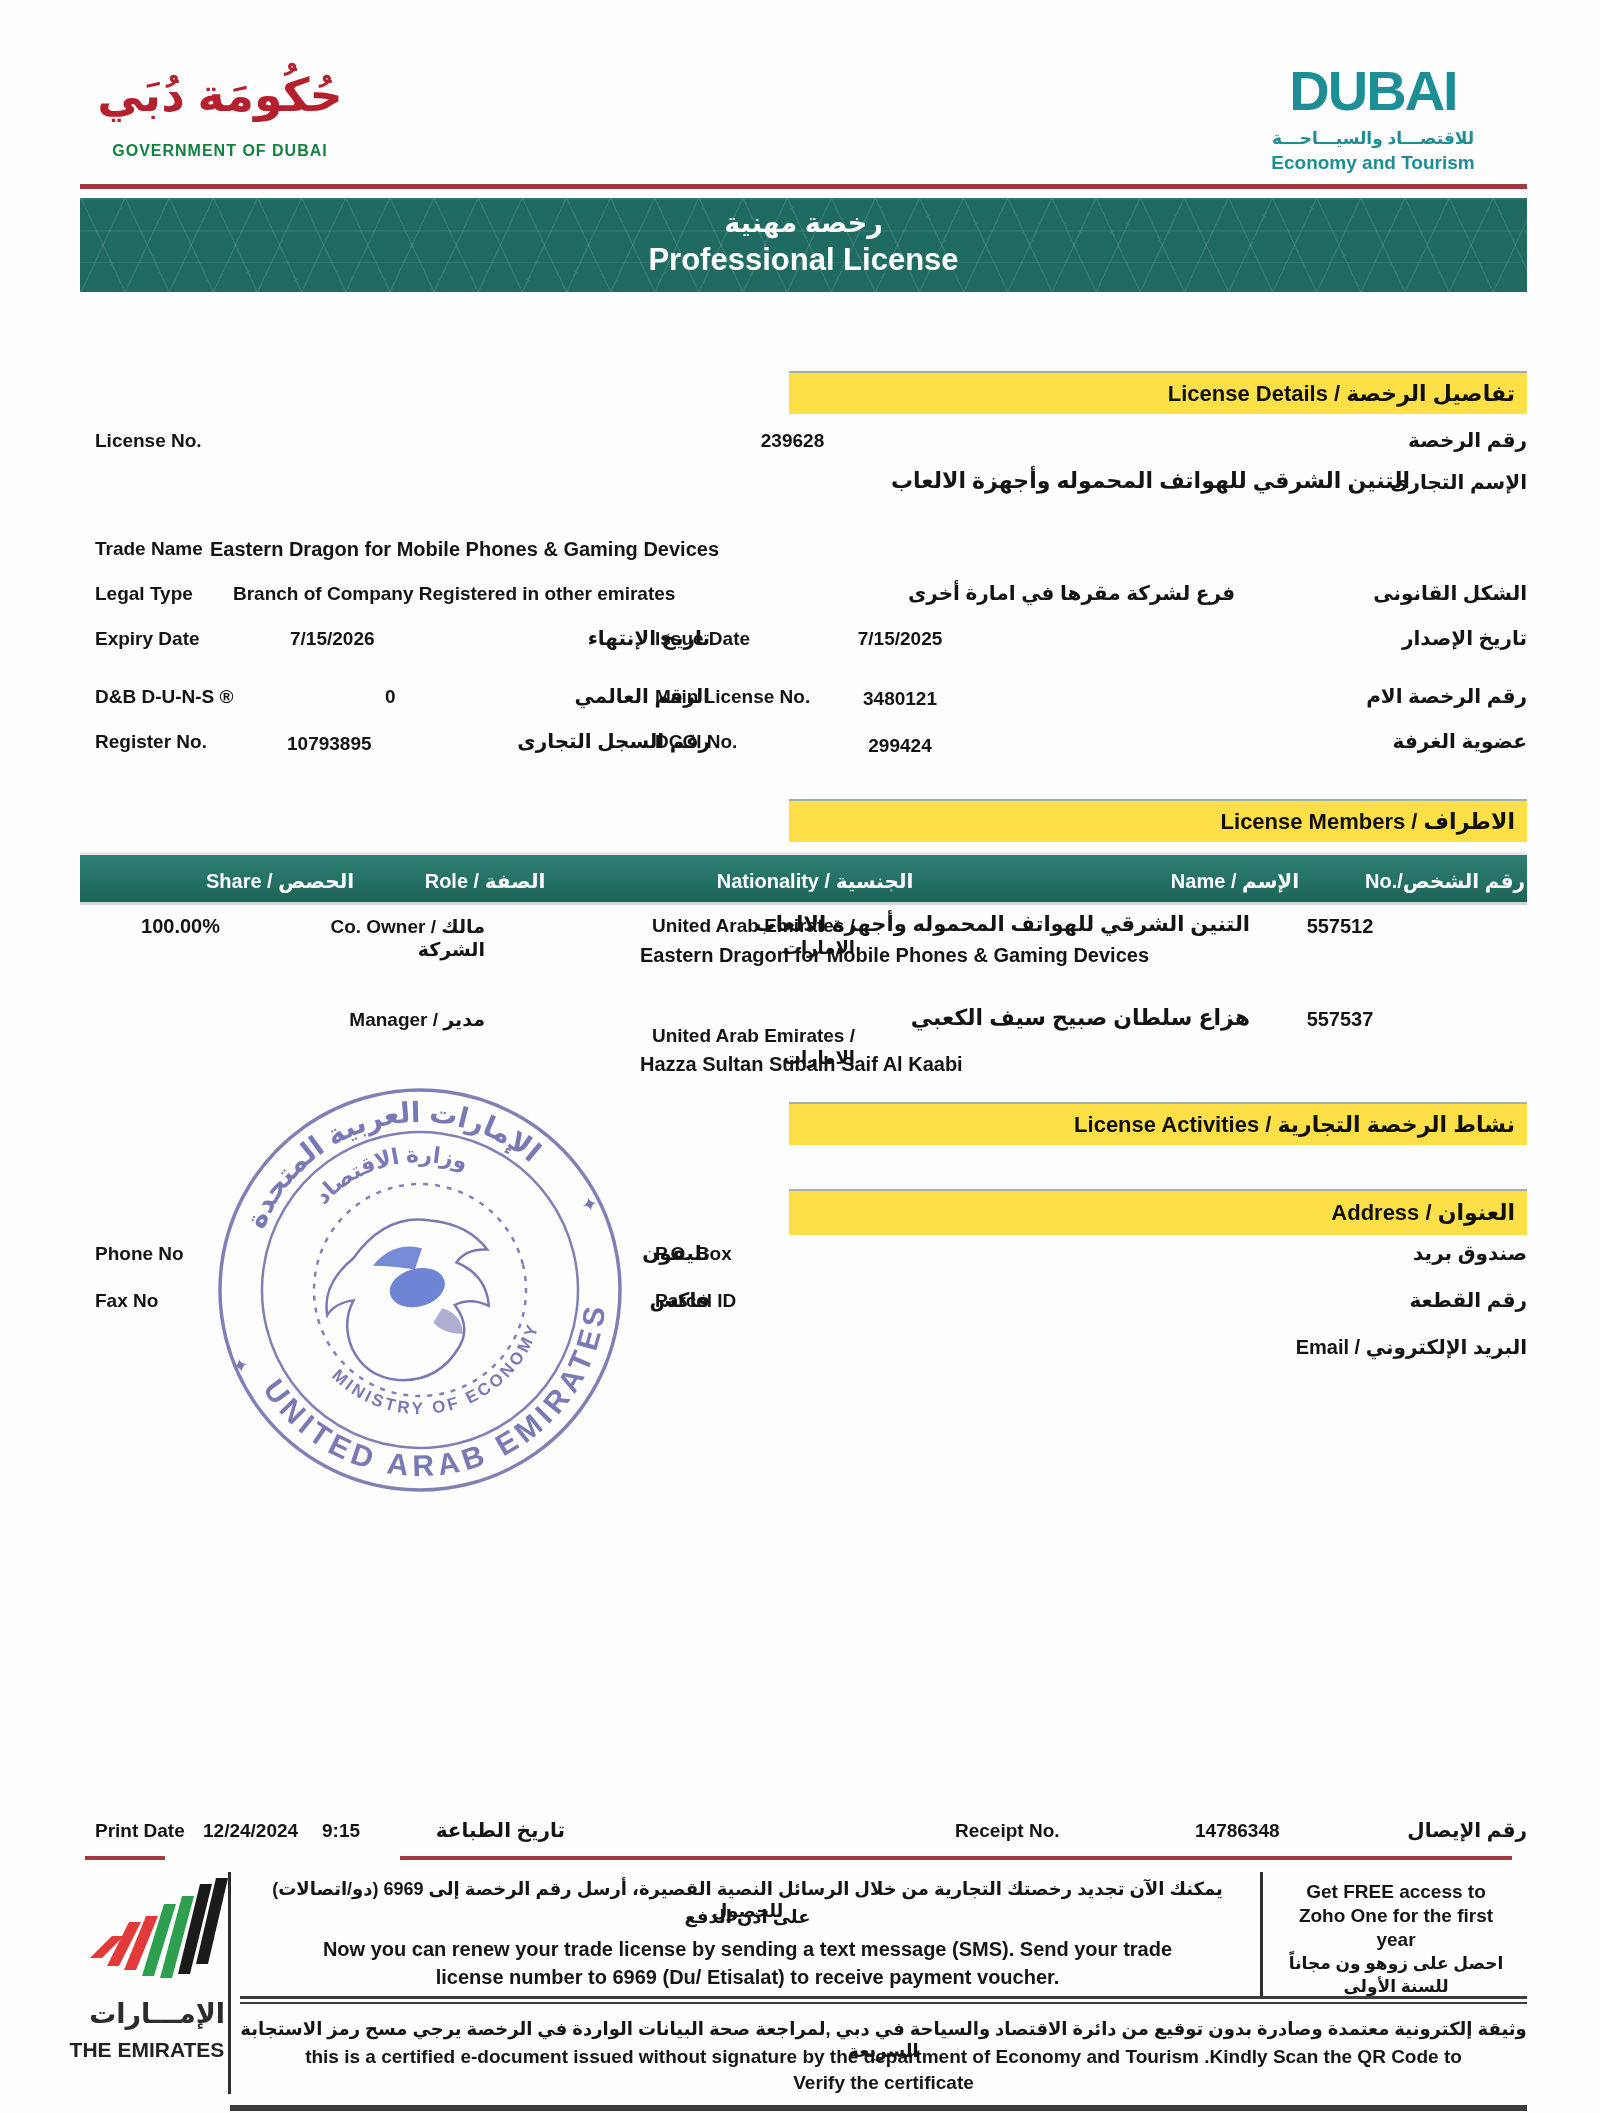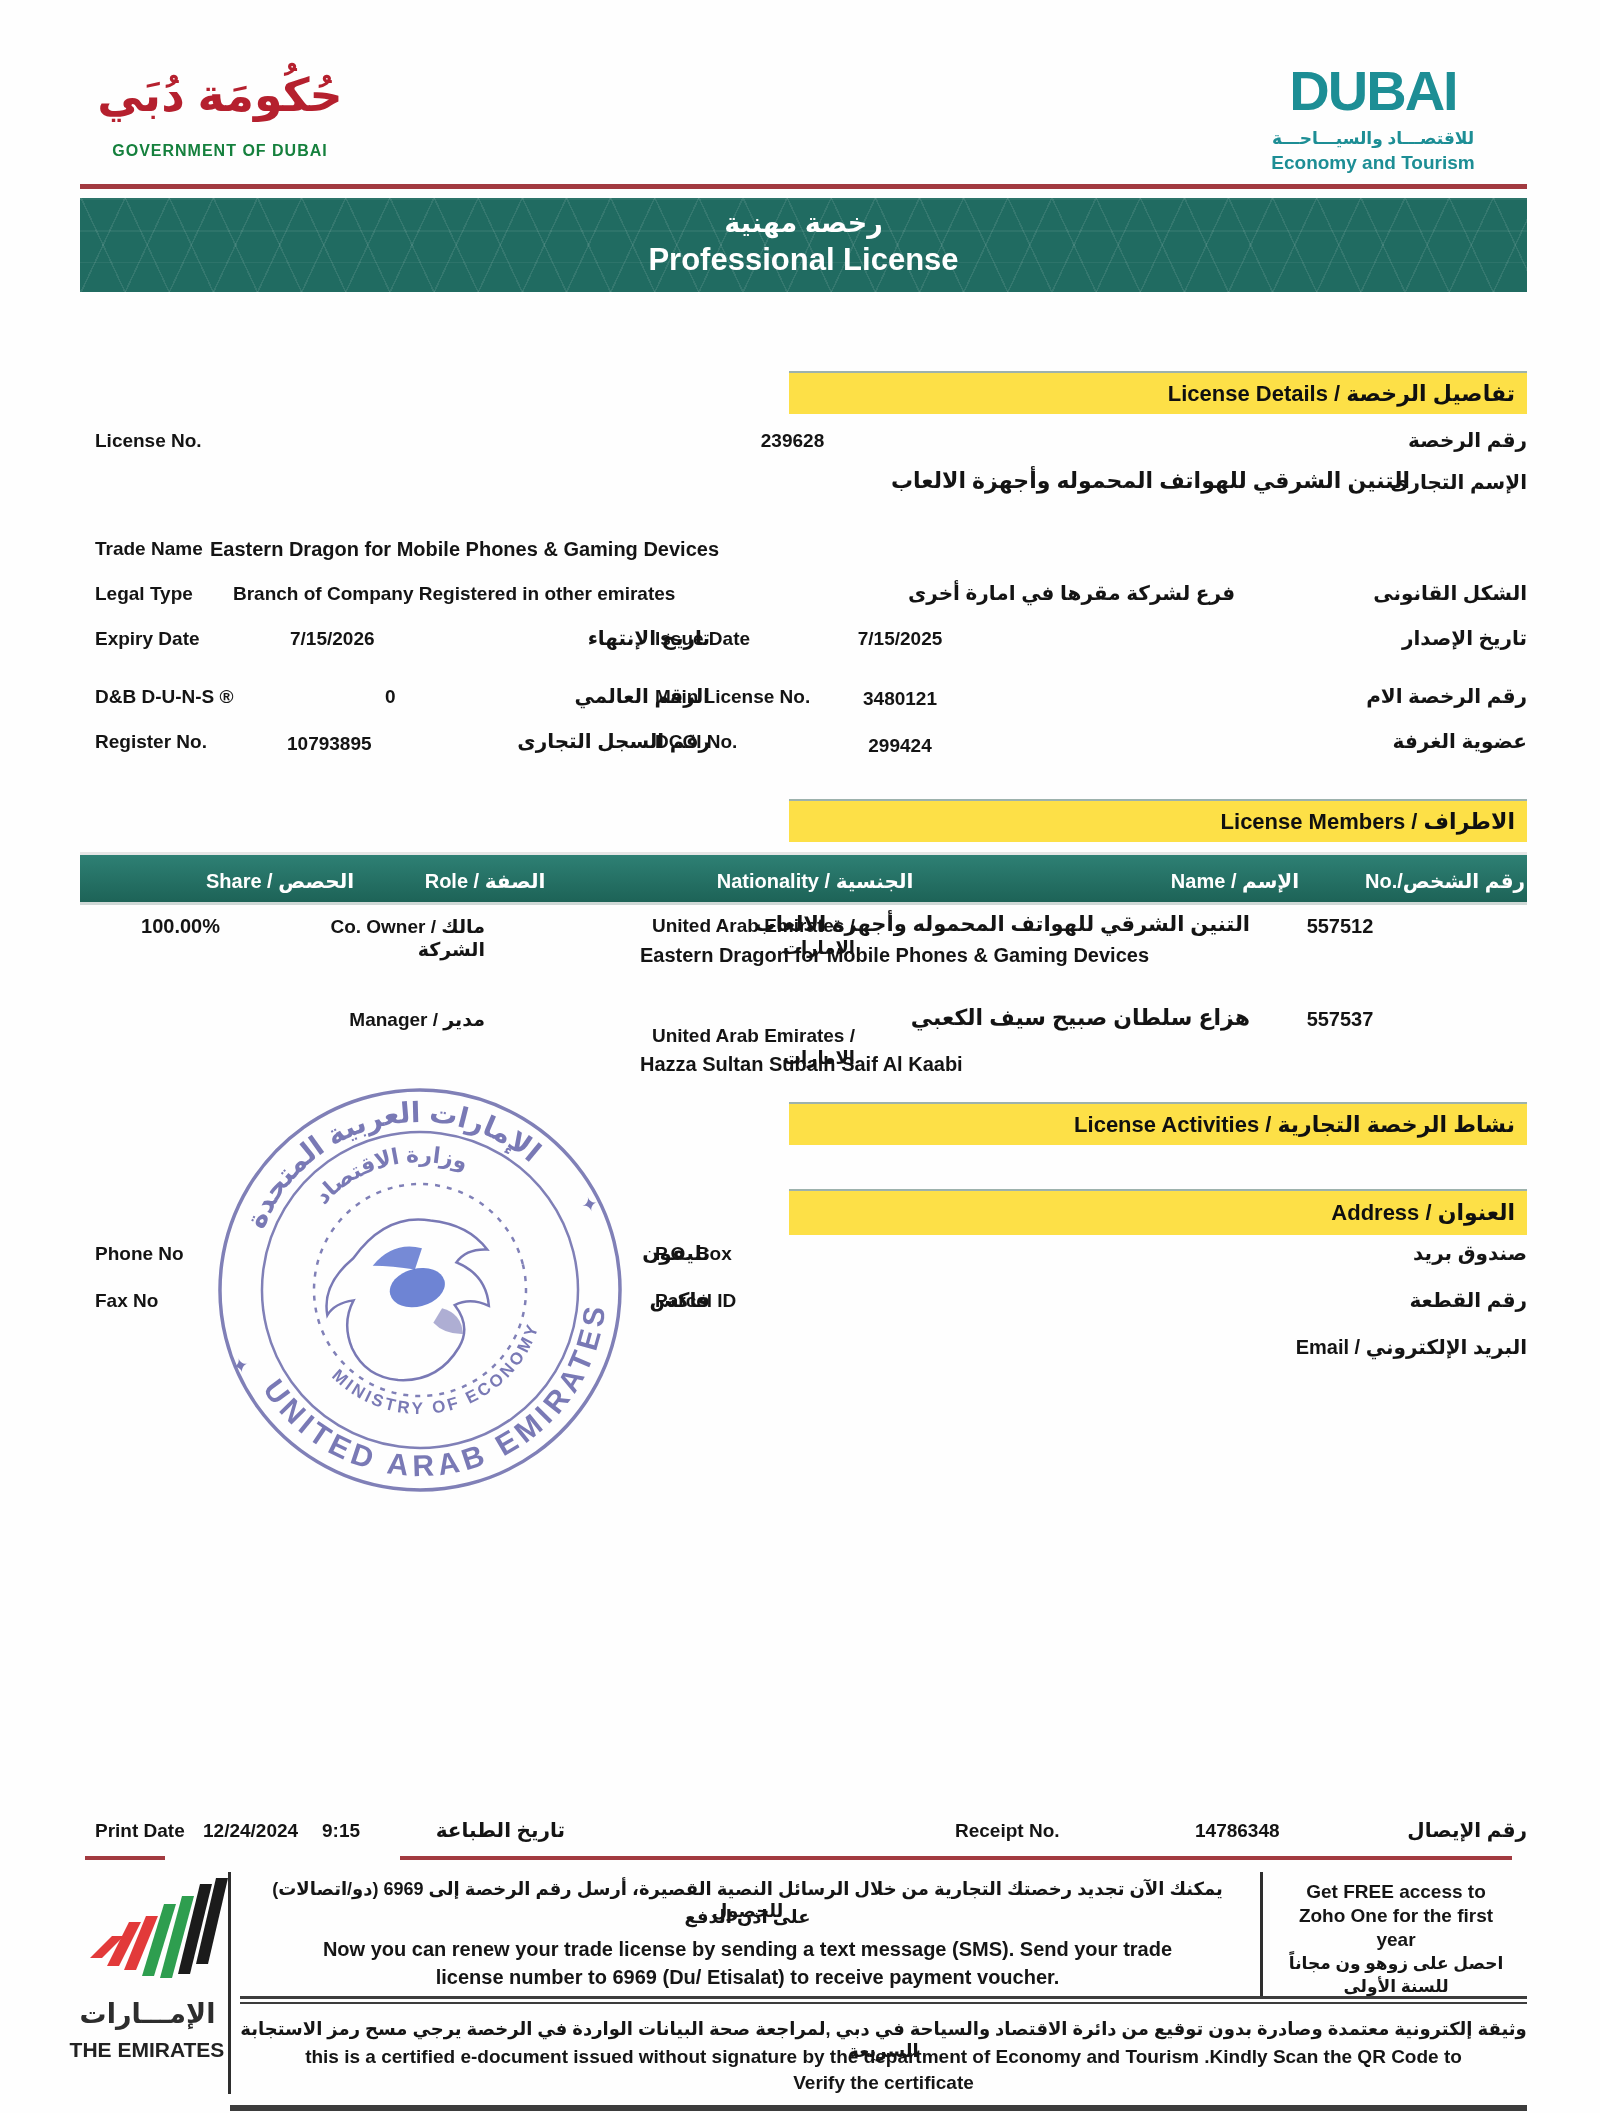--- a/index.html
+++ b/index.html
@@ -201,21 +201,21 @@
 
   <svg class="abs" style="left:88px; top:1878px;" width="140" height="112" viewBox="0 0 140 112">
     <polygon points="2,80 14,80 36,58 24,58" fill="#e23a3a"></polygon>
     <polygon points="19,88 31,88 53,44 41,44" fill="#e23a3a"></polygon>
     <polygon points="36,92 48,92 70,38 58,38" fill="#e23a3a"></polygon>
     <polygon points="54,98 66,98 88,26 76,26" fill="#2e9e4f"></polygon>
     <polygon points="72,100 84,100 106,18 94,18" fill="#2e9e4f"></polygon>
     <polygon points="90,96 102,96 124,6 112,6" fill="#1b1b1b"></polygon>
     <polygon points="108,86 120,86 140,0 128,0" fill="#1b1b1b"></polygon>
   </svg>
-  <div class="abs rtl" style="left:70px; top:1998px; width:155px; text-align:center; font-size:27px; font-weight:bold; color:#2d2d2d;">الإمـــارات</div>
+  <div class="abs rtl" style="left:70px; top:1998px; width:155px; font-size:27px; font-weight:bold; color:#2d2d2d;">الإمـــارات</div>
   <div class="abs" style="left:62px; top:2038px; width:170px; text-align:center; font-size:21px; font-weight:bold; color:#222222;">THE EMIRATES</div>
 
   <div class="abs rtl" style="left:245px; top:1878px; width:1005px; text-align:center; font-size:18px; font-weight:bold;">يمكنك الآن تجديد رخصتك التجارية من خلال الرسائل النصية القصيرة، أرسل رقم الرخصة إلى 6969 (دو/اتصالات) للحصول</div>
   <div class="abs rtl" style="left:245px; top:1906px; width:1005px; text-align:center; font-size:18px; font-weight:bold;">على اذن الدفع</div>
   <div class="abs" style="left:245px; top:1938px; width:1005px; text-align:center; font-size:20px; font-weight:600;">Now you can renew your trade license by sending a text message (SMS).  Send your trade</div>
   <div class="abs" style="left:245px; top:1966px; width:1005px; text-align:center; font-size:20px; font-weight:600;">license number to 6969 (Du/ Etisalat) to receive payment voucher.</div>
 
   <div class="abs" style="left:1270px; top:1880px; width:252px; text-align:center;">
     <div style="font-size:19px; font-weight:bold; line-height:24px;">Get FREE access to</div>
     <div style="font-size:19px; font-weight:bold; line-height:24px;">Zoho One for the first</div>

